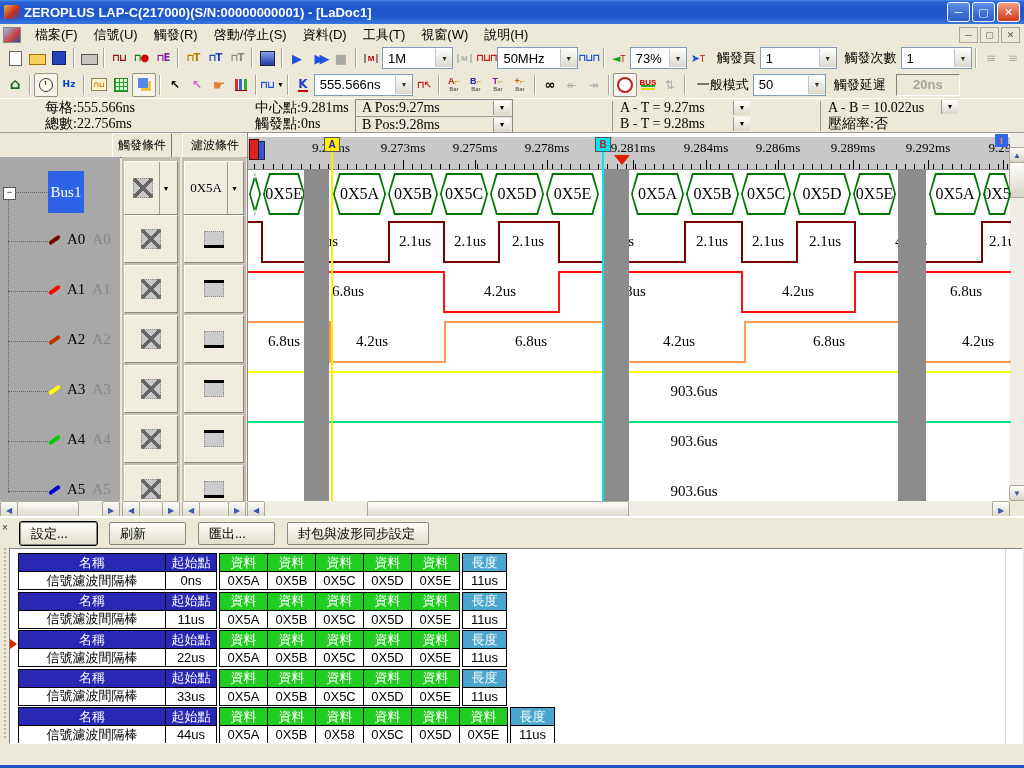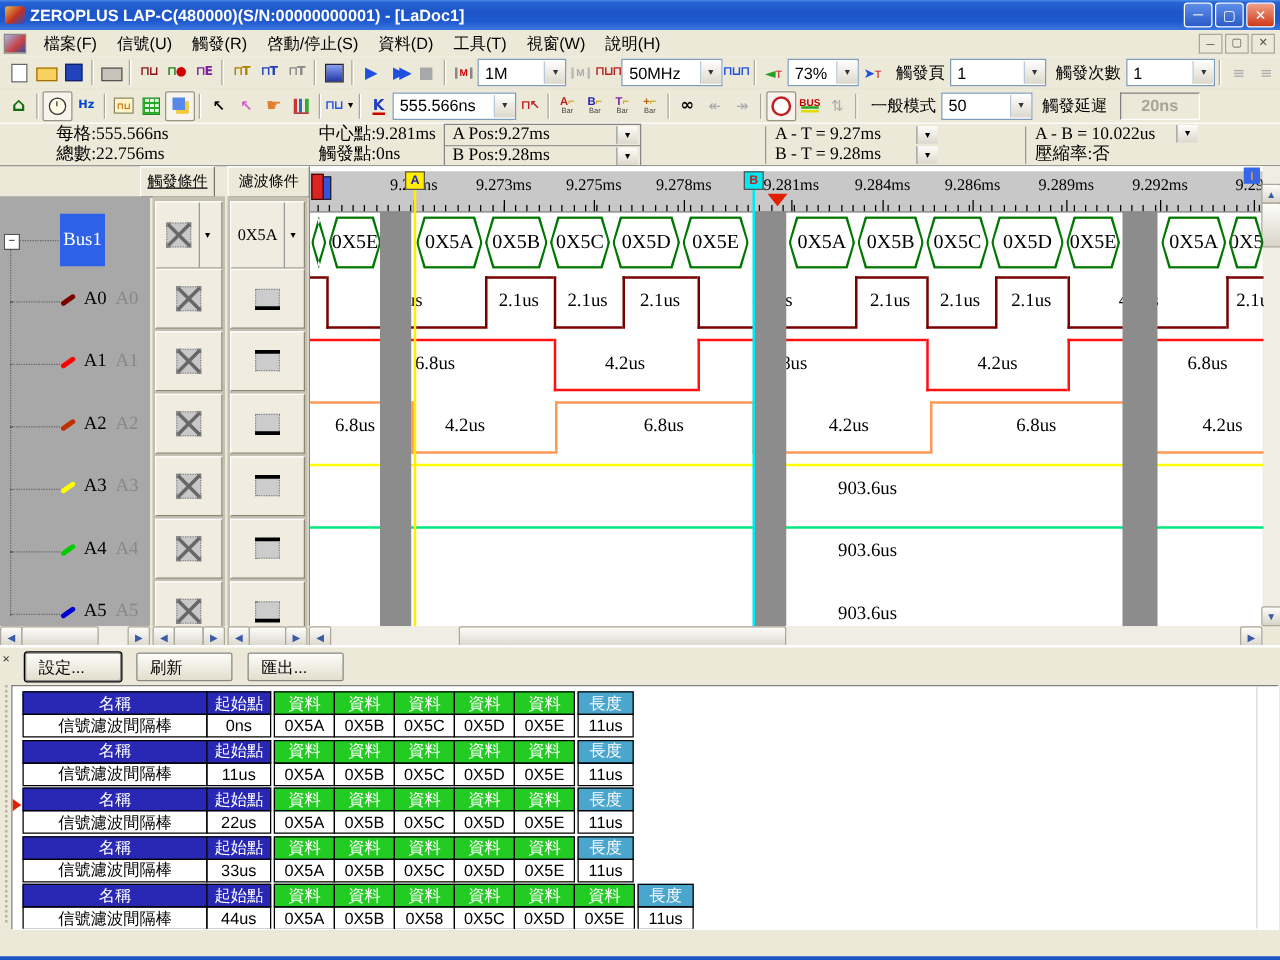--- a/index.html
+++ b/index.html
@@ -151,21 +151,21 @@
      display:flex;align-items:center;padding-left:6px;font-size:13px;}
   #blue-edge{left:0;top:765px;width:1024px;height:3px;background:#1D55C8;}
 </style>
 </head>
 <body>
 
 <div id="win">
 
   <div id="titlebar" class="abs">
     <div id="app-icon"></div>
-    <span>ZEROPLUS LAP-C(480000)(S/N:00000000001) - [LaDoc1]</span>
+    <span>ZEROPLUS LAP-C(217000)(S/N:00000000001) - [LaDoc1]</span>
     <div id="ttl-btns">
       <div class="ttl-btn">─</div>
       <div class="ttl-btn">▢</div>
       <div class="ttl-btn close">✕</div>
     </div>
   </div>
 
   <div id="menubar" class="abs">
     <div id="mdi-icon"></div>
     <div id="menu-items" style="display:flex;">
@@ -429,21 +429,21 @@
       <div style="display:flex;height:16px;">
           <span>A - B = 10.022us</span>
         <span class="mini-arrow">▼</span>
         </div>
       <div>壓縮率:否</div>
     </div>
     <div class="abs" style="left:820px;top:2px;width:1px;height:30px;background:#999;"></div>
   </div>
 
   <div id="main" class="abs">
-    <div class="abs col-hdr ctr" style="left:112px;top:0;width:58px;font-size:12px;text-decoration:underline;">觸發條件</div>
+    <div class="abs col-hdr ctr" style="left:112px;top:0;width:58px;font-size:12px;">觸發條件</div>
     <div class="abs col-hdr ctr" style="left:182px;top:0;width:64px;font-size:12px;">濾波條件</div>
 
     <div id="tree" class="abs">
         <div style="position: absolute; left: 8px; top: 36px; width: 1px; height: 300px; border-left: 1px dotted rgb(102, 102, 102);"></div>
         <div style="position: absolute; left: 3px; top: 30px; width: 11px; height: 11px; background: rgb(255, 255, 255); border: 1px solid rgb(85, 85, 85); font-size: 9px; line-height: 9px; text-align: center;">−</div>
         <div style="position: absolute; left: 15px; top: 35px; width: 32px; height: 1px; border-top: 1px dotted rgb(102, 102, 102);"></div>
         <div style="position: absolute; left: 48px; top: 14px; width: 36px; height: 42px; background: rgb(46, 98, 233); color: rgb(255, 255, 255); display: flex; align-items: center; justify-content: center; font-family: &quot;Liberation Serif&quot;, serif; font-size: 15px;">Bus1</div>
         <div style="position: absolute; left: 8px; top: 84px; width: 40px; height: 1px; border-top: 1px dotted rgb(102, 102, 102);"></div>
         <div class="chan-label" style="top: 74px;">
           <div class="pen" style="background: rgb(122, 0, 0);"></div>
@@ -798,20 +798,21 @@
     </div>
   </div>
 
   <div id="bottom" class="abs">
     <div class="abs" style="left:2px;top:4px;width:12px;height:12px;font-size:10px;color:#333;cursor:default;">×</div>
     <div class="abs" style="left:4px;top:30px;width:1px;height:190px;border-left:2px dotted #B8B4A4;"></div>
     <div id="bp-buttons" class="abs" style="left:20px;top:4px;display:flex;gap:12px;">
         <div class="bp-btn default" style="min-width: 55px;">設定...</div>
         <div class="bp-btn" style="min-width: 55px;">刷新</div>
         <div class="bp-btn" style="min-width: 55px;">匯出...</div>
+        <div class="bp-btn" style="min-width: 120px;">封包與波形同步設定</div>
       </div>
     <div id="pk-area">
         <div class="pk-row" style="top: 4px;">
           <div class="pk-cell pk-hdr" style="width: 146px; background: rgb(40, 40, 180); color: rgb(255, 255, 255);">名稱</div>
           <div class="pk-cell pk-hdr" style="width: 50px; background: rgb(40, 40, 180); color: rgb(255, 255, 255);">起始點</div>
           <div class="pk-cell pk-gap"></div>
           <div class="pk-cell pk-hdr" style="width: 47px; background: rgb(34, 204, 34); color: rgb(255, 255, 255);">資料</div>
           <div class="pk-cell pk-hdr" style="width: 47px; background: rgb(34, 204, 34); color: rgb(255, 255, 255);">資料</div>
           <div class="pk-cell pk-hdr" style="width: 47px; background: rgb(34, 204, 34); color: rgb(255, 255, 255);">資料</div>
           <div class="pk-cell pk-hdr" style="width: 47px; background: rgb(34, 204, 34); color: rgb(255, 255, 255);">資料</div>

